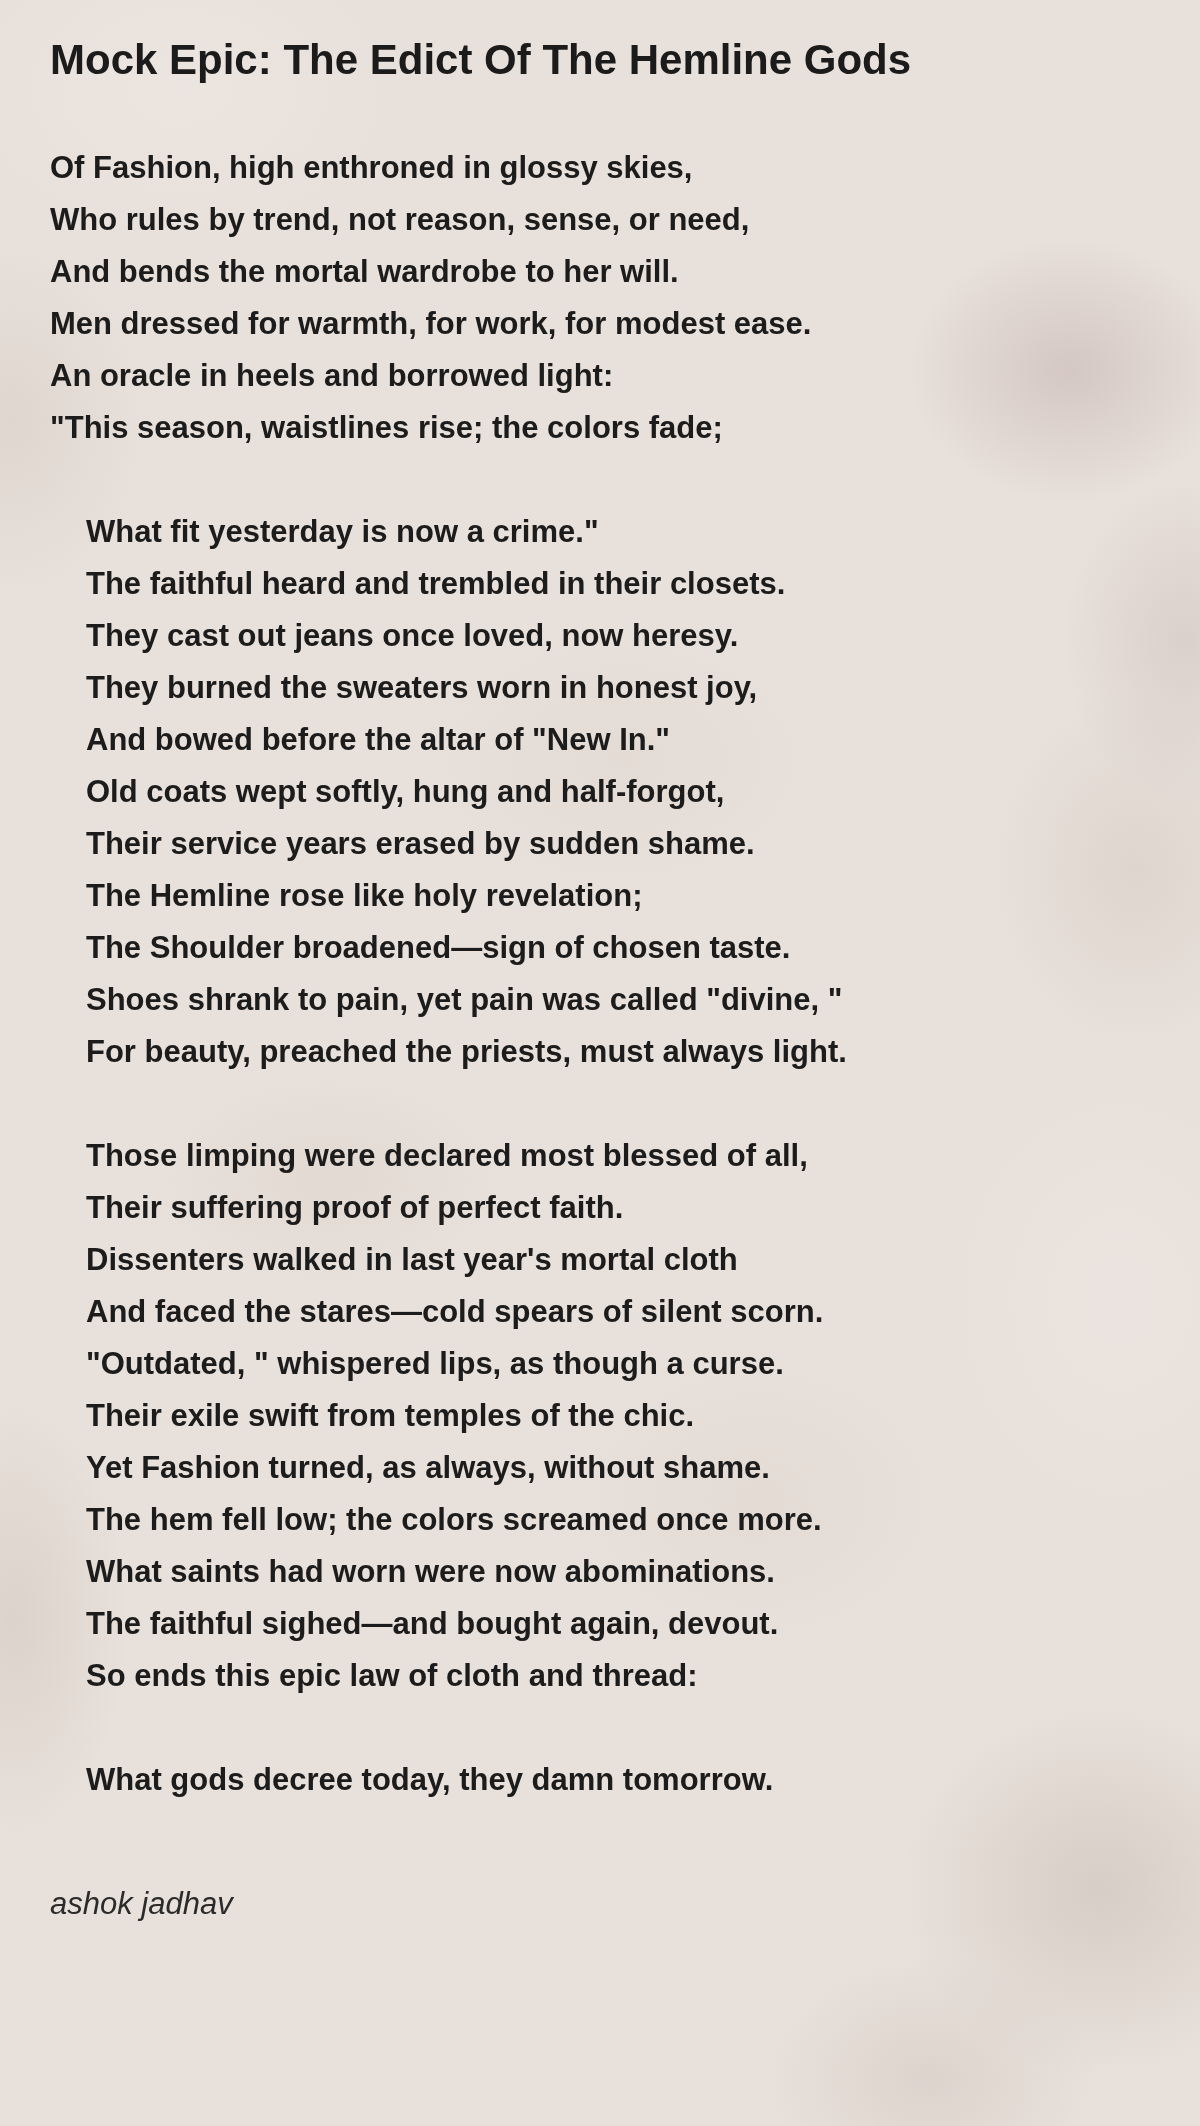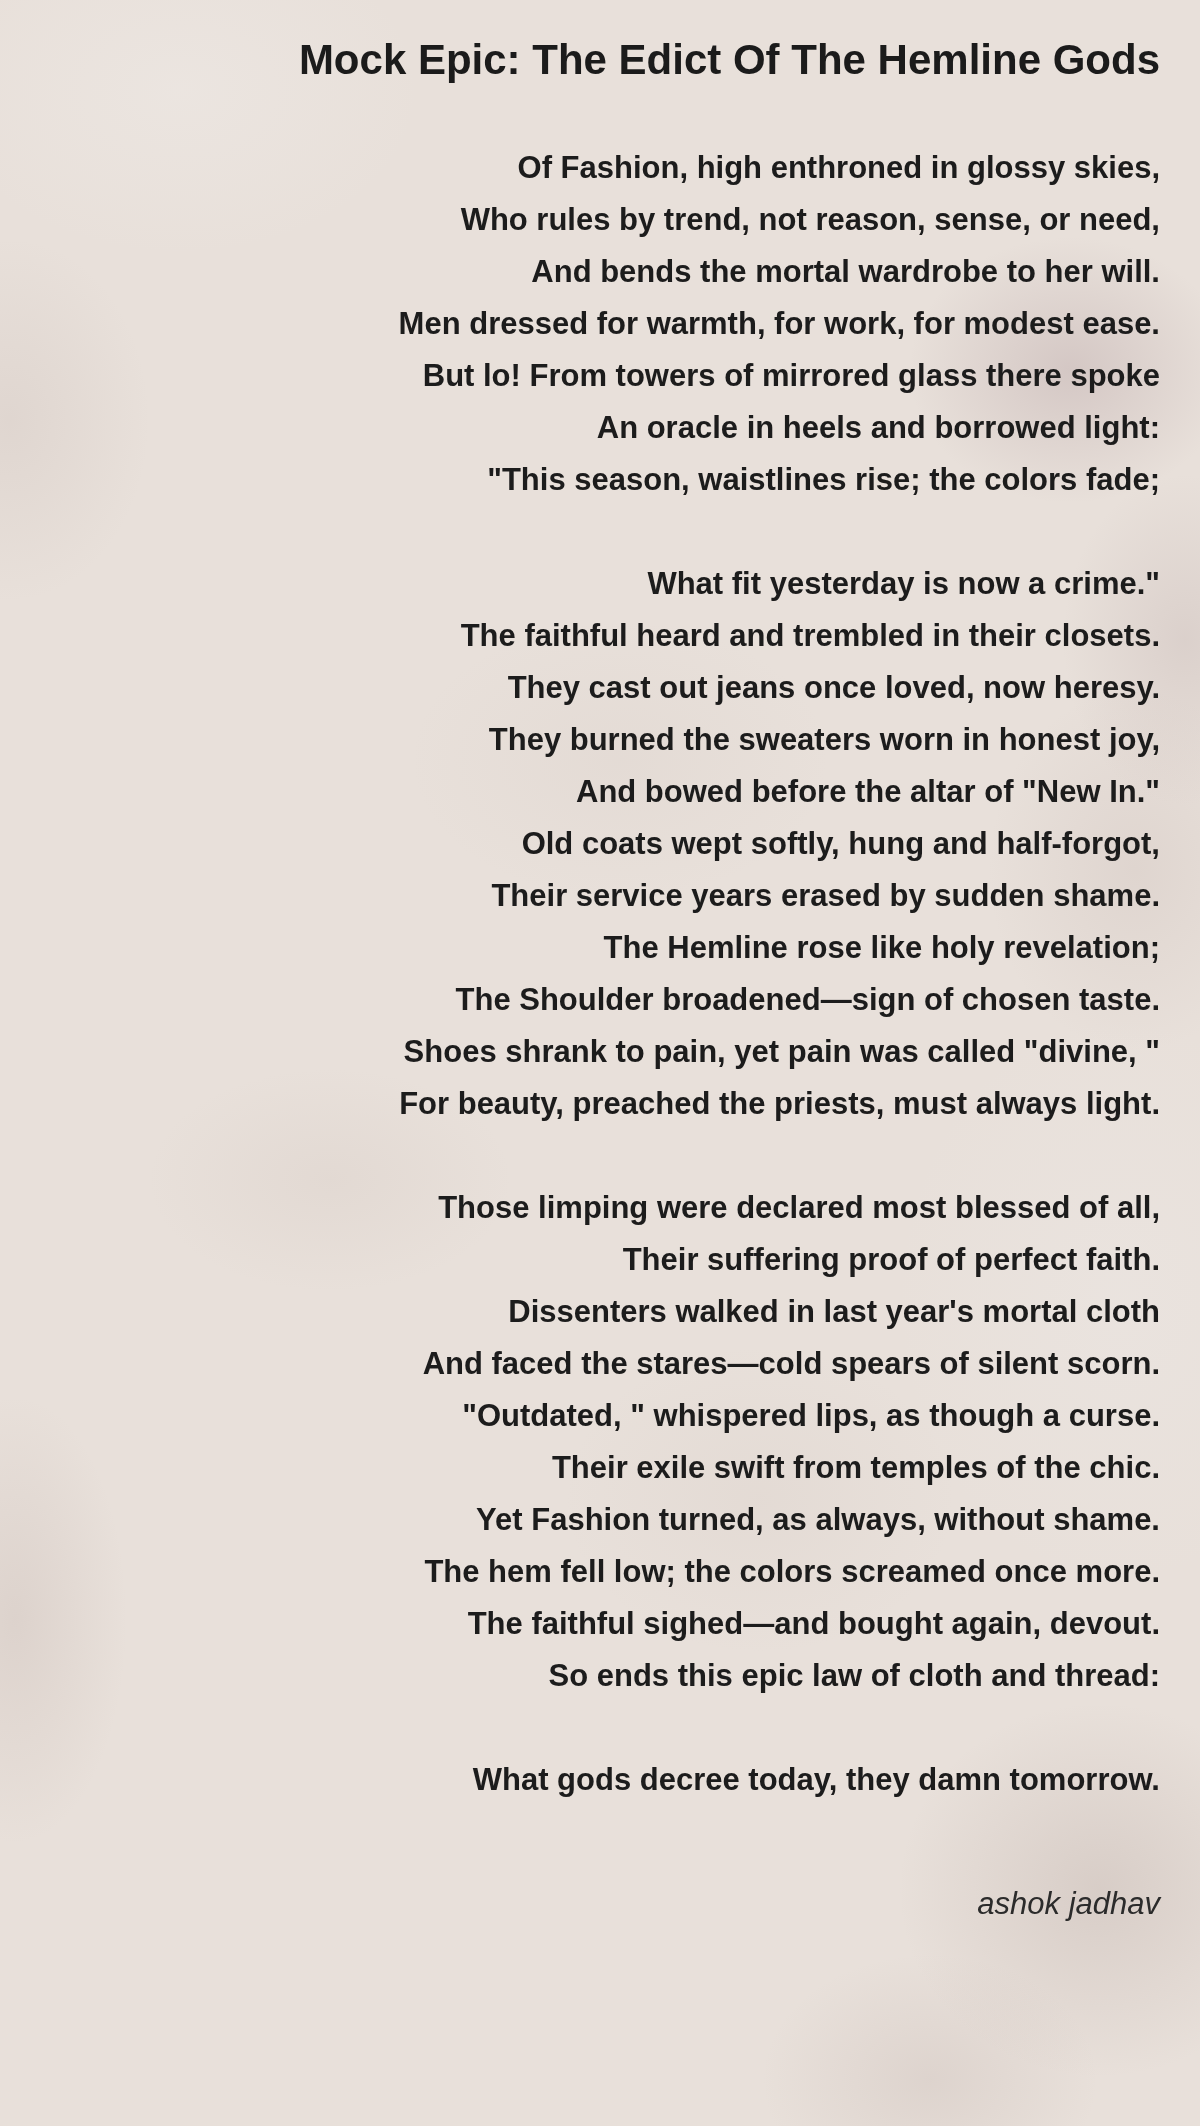--- a/index.html
+++ b/index.html
@@ -26,21 +26,20 @@
       radial-gradient(ellipse 210px 260px at 1135px 870px, rgba(175,155,150,0.16), rgba(175,155,150,0) 70%),
       radial-gradient(ellipse 280px 260px at 1100px 1890px, rgba(158,138,132,0.22), rgba(158,138,132,0) 72%),
       radial-gradient(ellipse 240px 180px at 930px 2080px, rgba(165,145,140,0.16), rgba(165,145,140,0) 70%),
       radial-gradient(ellipse 160px 320px at 15px 1620px, rgba(168,148,142,0.18), rgba(168,148,142,0) 70%),
       radial-gradient(ellipse 200px 260px at 10px 420px, rgba(170,152,146,0.14), rgba(170,152,146,0) 70%),
       radial-gradient(ellipse 260px 160px at 330px 1180px, rgba(185,168,160,0.12), rgba(185,168,160,0) 70%),
       radial-gradient(ellipse 300px 200px at 620px 760px, rgba(190,175,168,0.10), rgba(190,175,168,0) 70%),
       radial-gradient(ellipse 280px 220px at 760px 1500px, rgba(188,172,164,0.10), rgba(188,172,164,0) 70%),
       radial-gradient(ellipse 320px 220px at 180px 90px, rgba(238,233,229,0.55), rgba(238,233,229,0) 75%),
       radial-gradient(ellipse 300px 380px at 1120px 1300px, rgba(236,231,228,0.45), rgba(236,231,228,0) 75%);
-    text-align: right;
   }
   .title {
     margin: 0;
     padding-top: 36px;
     font-size: 42px;
     line-height: 48px;
     font-weight: 700;
     color: #1b1b1b;
     letter-spacing: 0;
   }
@@ -72,21 +71,20 @@
 
   <h1 class="title">Mock Epic: The Edict Of The Hemline Gods</h1>
 
   <div class="poem">
 
     <div class="stanza">
       <p class="line">Of Fashion, high enthroned in glossy skies,</p>
       <p class="line">Who rules by trend, not reason, sense, or need,</p>
       <p class="line">And bends the mortal wardrobe to her will.</p>
       <p class="line">Men dressed for warmth, for work, for modest ease.</p>
-      <p class="line">But lo! From towers of mirrored glass there spoke</p>
       <p class="line">An oracle in heels and borrowed light:</p>
       <p class="line">"This season, waistlines rise; the colors fade;</p>
     </div>
 
     <div class="stanza">
       <p class="line">What fit yesterday is now a crime."</p>
       <p class="line">The faithful heard and trembled in their closets.</p>
       <p class="line">They cast out jeans once loved, now heresy.</p>
       <p class="line">They burned the sweaters worn in honest joy,</p>
       <p class="line">And bowed before the altar of "New In."</p>
@@ -100,20 +98,21 @@
 
     <div class="stanza">
       <p class="line">Those limping were declared most blessed of all,</p>
       <p class="line">Their suffering proof of perfect faith.</p>
       <p class="line">Dissenters walked in last year's mortal cloth</p>
       <p class="line">And faced the stares—cold spears of silent scorn.</p>
       <p class="line">"Outdated, " whispered lips, as though a curse.</p>
       <p class="line">Their exile swift from temples of the chic.</p>
       <p class="line">Yet Fashion turned, as always, without shame.</p>
       <p class="line">The hem fell low; the colors screamed once more.</p>
+      <p class="line">What saints had worn were now abominations.</p>
       <p class="line">The faithful sighed—and bought again, devout.</p>
       <p class="line">So ends this epic law of cloth and thread:</p>
     </div>
 
     <div class="stanza">
       <p class="line">What gods decree today, they damn tomorrow.</p>
     </div>
 
   </div>
 

